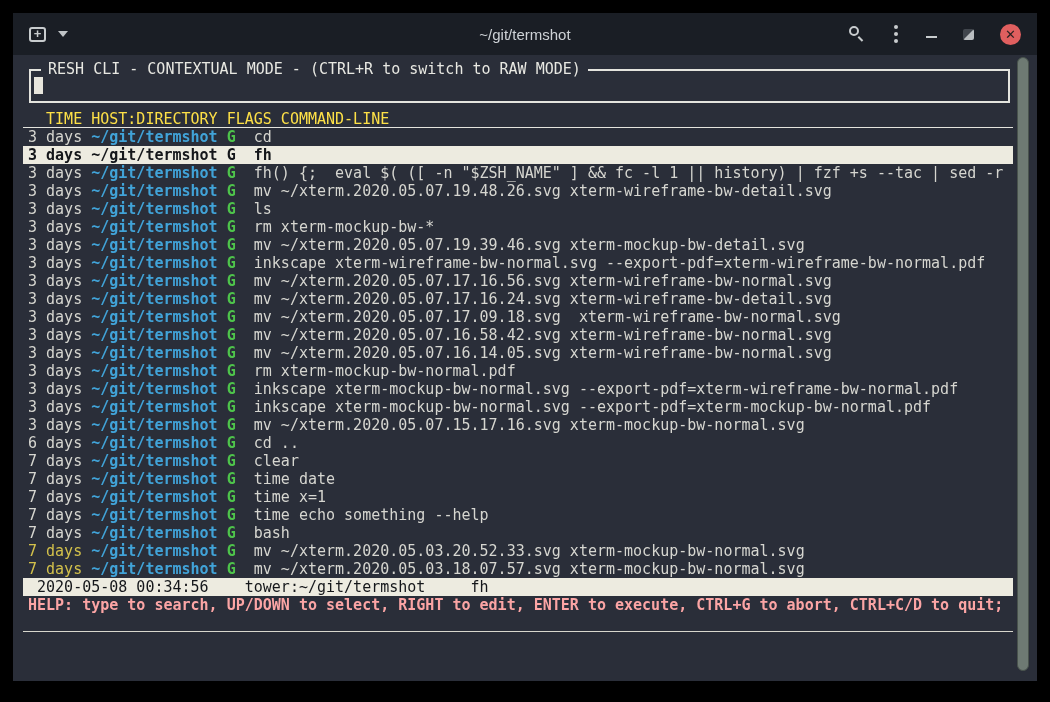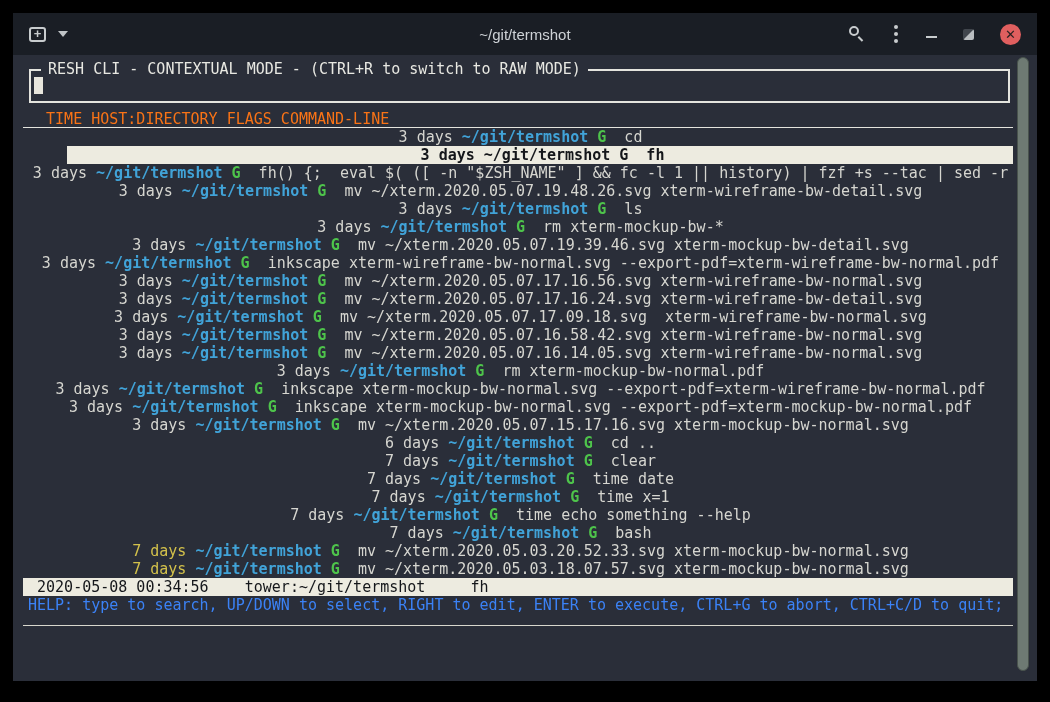--- a/index.html
+++ b/index.html
@@ -37,33 +37,33 @@
              display:flex;align-items:center;justify-content:center;font-size:13px;font-weight:bold;
              cursor:pointer;font-family:"DejaVu Sans",sans-serif;}
   
   .screen{flex:1;position:relative;padding:2px 0 16px 10px;overflow:hidden;
           font-size:15px;line-height:18px;color:var(--fg);}
   .resh-box{position:relative;margin:12px 0 7px 6px;width:981px;height:34px;
             border:2px solid var(--line);}
   .box-title{position:absolute;top:-11px;left:10px;background:var(--terminal_bg);
              padding:0 7px;white-space:pre;color:#e8e8e2;}
   .cursor{position:absolute;left:3px;top:6px;width:9px;height:17px;background:#e8e6dd;}
-  .hdr{height:18px;width:990px;white-space:pre;overflow:hidden;color:#f97316;
+  .hdr{height:18px;width:990px;white-space:pre;overflow:hidden;color:#fde047;
        border-bottom:1px solid var(--line);padding-left:5px;}
   .rows{width:990px;}
-  .row{height:18px;white-space:pre;overflow:hidden;padding-left:5px;text-align:center;}
+  .row{height:18px;white-space:pre;overflow:hidden;padding-left:5px;}
   .r-path{color:var(--path_blue);font-weight:bold;}
   .r-flag{color:var(--flag_green);font-weight:bold;}
   .r-date.yellow{color:var(--date_yellow);}
-  .row.selected{background:var(--highlight_bg);font-weight:bold;margin-left:44px;}
+  .row.selected{background:var(--highlight_bg);font-weight:bold;}
   .row.selected .r-date,.row.selected .r-path,.row.selected .r-flag,.row.selected .r-cmd{color:var(--highlight_fg);}
   .statusbar{height:18px;width:990px;background:var(--highlight_bg);color:var(--highlight_fg);
              font-weight:normal;white-space:pre;overflow:hidden;padding-left:5px;}
-  .helpline{height:30px;width:990px;white-space:pre;overflow:hidden;color:#3b82f6;
-            padding-left:5px;border-bottom:1px solid #d8d7cd;}
+  .helpline{height:36px;width:990px;white-space:pre;overflow:hidden;color:#fca5a5;
+            padding-left:5px;border-bottom:1px solid #d8d7cd;font-weight:bold;}
   .scrollbar{position:absolute;right:8px;top:2px;bottom:10px;width:12px;
              background:#6e7a73;border:1px solid #49534d;border-radius:6px;cursor:pointer;}
 </style>
 </head>
 <body>
 
 <div class="window">
   <div class="titlebar">
     <div class="tb-left">
       <div class="newtab-btn">

